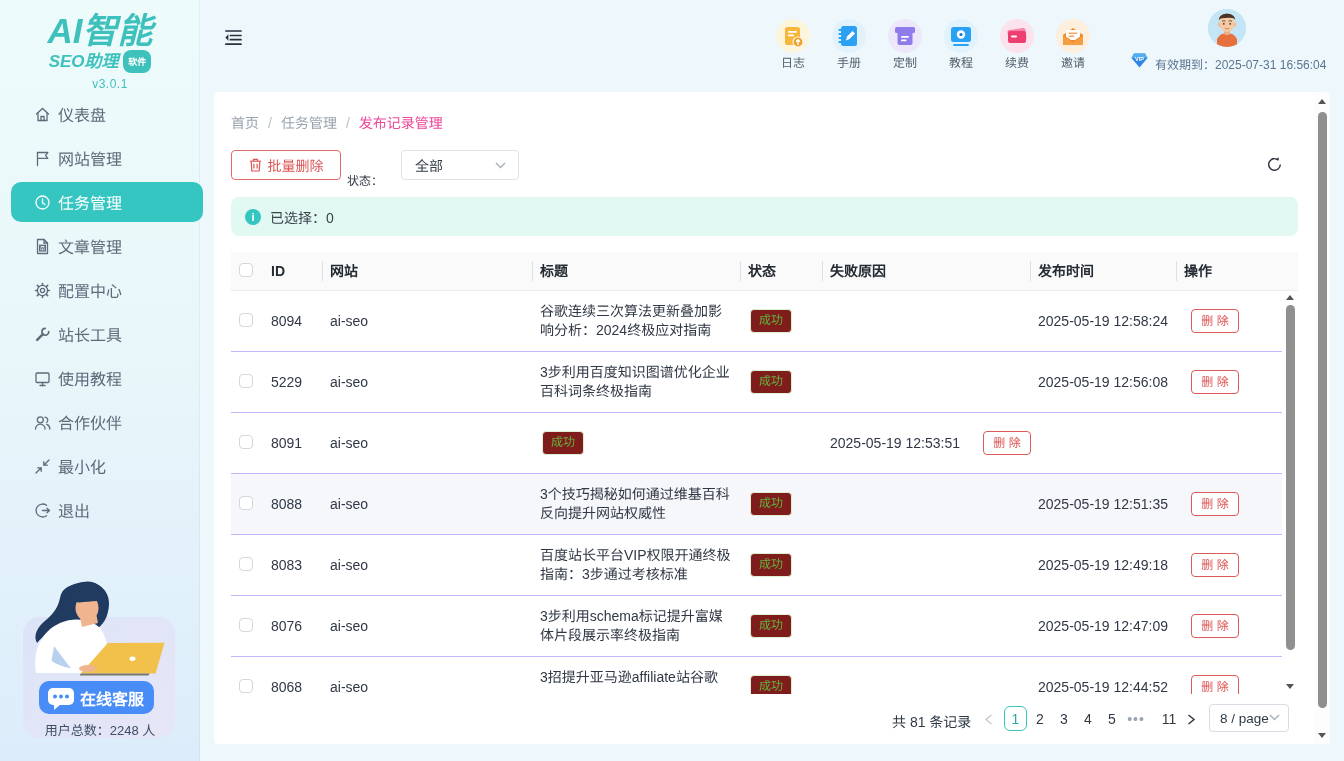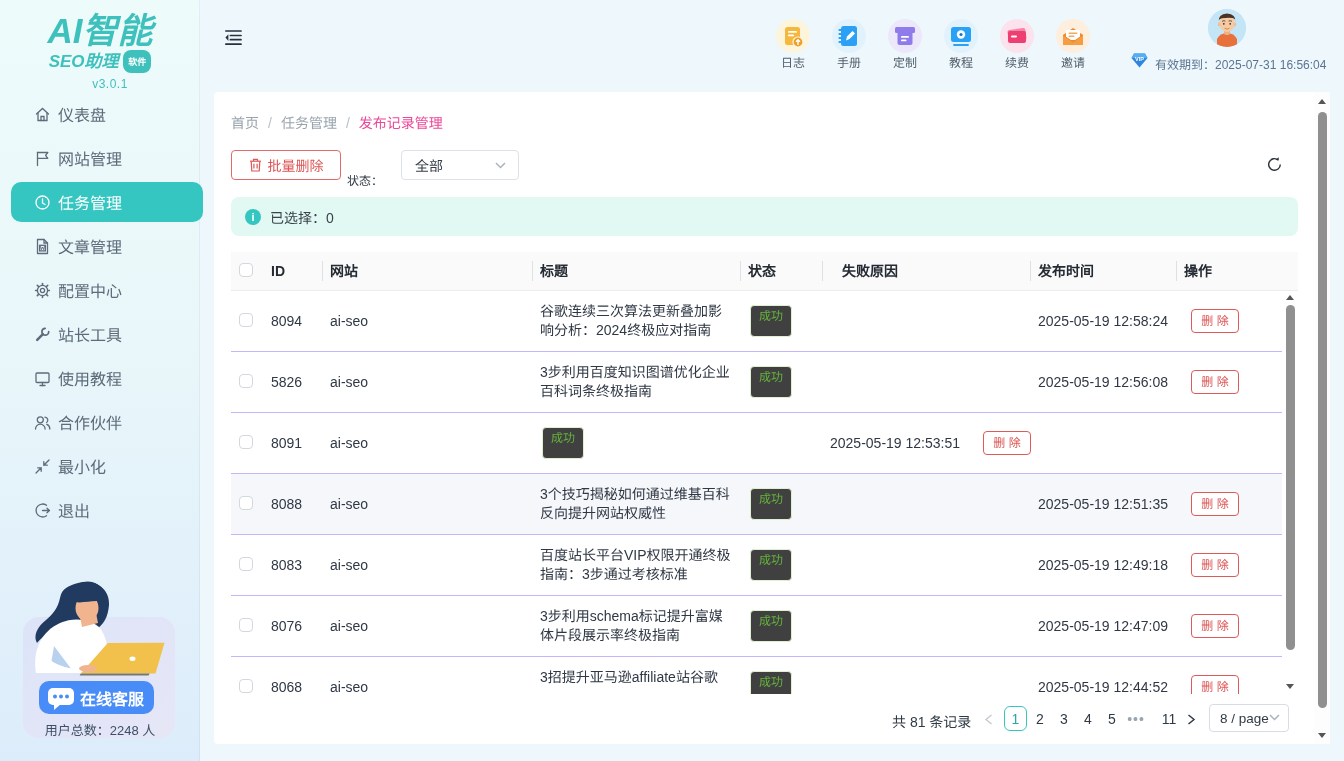--- a/index.html
+++ b/index.html
@@ -49,27 +49,27 @@
 
 #thead{position:absolute;left:17px;top:160px;width:1067px;height:39px;background:#fafafa;border-bottom:1px solid #e9ecf0;display:flex;align-items:center;font-weight:bold;font-size:14px;color:#252b33;}
 #tbody{position:absolute;left:17px;top:199px;width:1067px;height:403px;overflow:hidden;}
 .trow{position:relative;height:61px;border-bottom:1px solid #c4b5fd;display:flex;align-items:center;background:#fff;}
 .trow.hov{background:#f5f7fa;}
 .c0{width:32px;flex:none;padding-left:8px;}
 .c1{width:59px;flex:none;padding-left:8px;}
 .c2{width:210px;flex:none;padding-left:8px;}
 .c3{width:208px;flex:none;padding-left:8px;line-height:19px;}
 .c4{width:82px;flex:none;padding-left:8px;}
-.c5{width:208px;flex:none;padding-left:20px;}
+.c5{width:208px;flex:none;padding-left:8px;}
 .c6{width:146px;flex:none;padding-left:8px;}
 .c7{width:106px;flex:none;padding-left:8px;}
 .cb{display:inline-block;width:14px;height:14px;border:1px solid #d3d8de;border-radius:4px;background:#fff;}
 .hd{position:relative;height:22px;line-height:22px;}
 .hd .dv{position:absolute;left:0;top:1px;height:20px;width:1px;background:#dde0e5;}
-.tag{display:inline-block;height:32px;line-height:20px;padding:0 8px;background:#404040;border:1px solid #dff0d2;border-radius:4px;color:#64b33c;font-size:12px;}
+.tag{display:inline-block;height:24px;line-height:20px;padding:0 8px;background:#7f1d1d;border:1px solid #dff0d2;border-radius:4px;color:#64b33c;font-size:12px;}
 .bdel{display:inline-block;width:48px;height:24px;line-height:22px;text-align:center;border:1px solid #dd5a5a;border-radius:4px;color:#dd5757;font-size:12px;background:#fff;margin-left:7px;}
 
 #pager{position:absolute;left:0;top:612px;width:1084px;height:30px;font-size:14px;color:#2f3a45;}
 #pager .rec{position:absolute;left:678px;top:7px;}
 #pager .pn{position:absolute;top:7px;text-align:center;width:24px;}
 #pager .p1{position:absolute;left:790px;top:2px;width:23px;height:25px;border:1px solid #35c6c2;border-radius:6px;color:#2aa7a3;text-align:center;line-height:24px;}
 #pager .ps{position:absolute;left:995px;top:0px;width:80px;height:28px;border:1px solid #d8dde5;border-radius:4px;line-height:27px;font-size:13.5px;}
 #pager .ps span{margin-left:10px;}
 #pager .ps svg{position:absolute;right:8px;top:9px;}
 
@@ -337,21 +337,21 @@
         <div class="c1">8094</div>
         <div class="c2">ai-seo</div>
         <div class="c3">谷歌连续三次算法更新叠加影<br>响分析：2024终极应对指南</div>
         <div class="c4"><span class="tag" style="margin-left:2px;">成功</span></div>
         <div class="c5"></div>
         <div class="c6">2025-05-19 12:58:24</div>
         <div class="c7"><span class="bdel">删 除</span></div>
       </div>
       <div class="trow">
         <div class="c0"><span class="cb"></span></div>
-        <div class="c1">5826</div>
+        <div class="c1">5229</div>
         <div class="c2">ai-seo</div>
         <div class="c3">3步利用百度知识图谱优化企业<br>百科词条终极指南</div>
         <div class="c4"><span class="tag" style="margin-left:2px;">成功</span></div>
         <div class="c5"></div>
         <div class="c6">2025-05-19 12:56:08</div>
         <div class="c7"><span class="bdel">删 除</span></div>
       </div>
       <div class="trow">
         <div class="c0"><span class="cb"></span></div>
         <div class="c1">8091</div>

